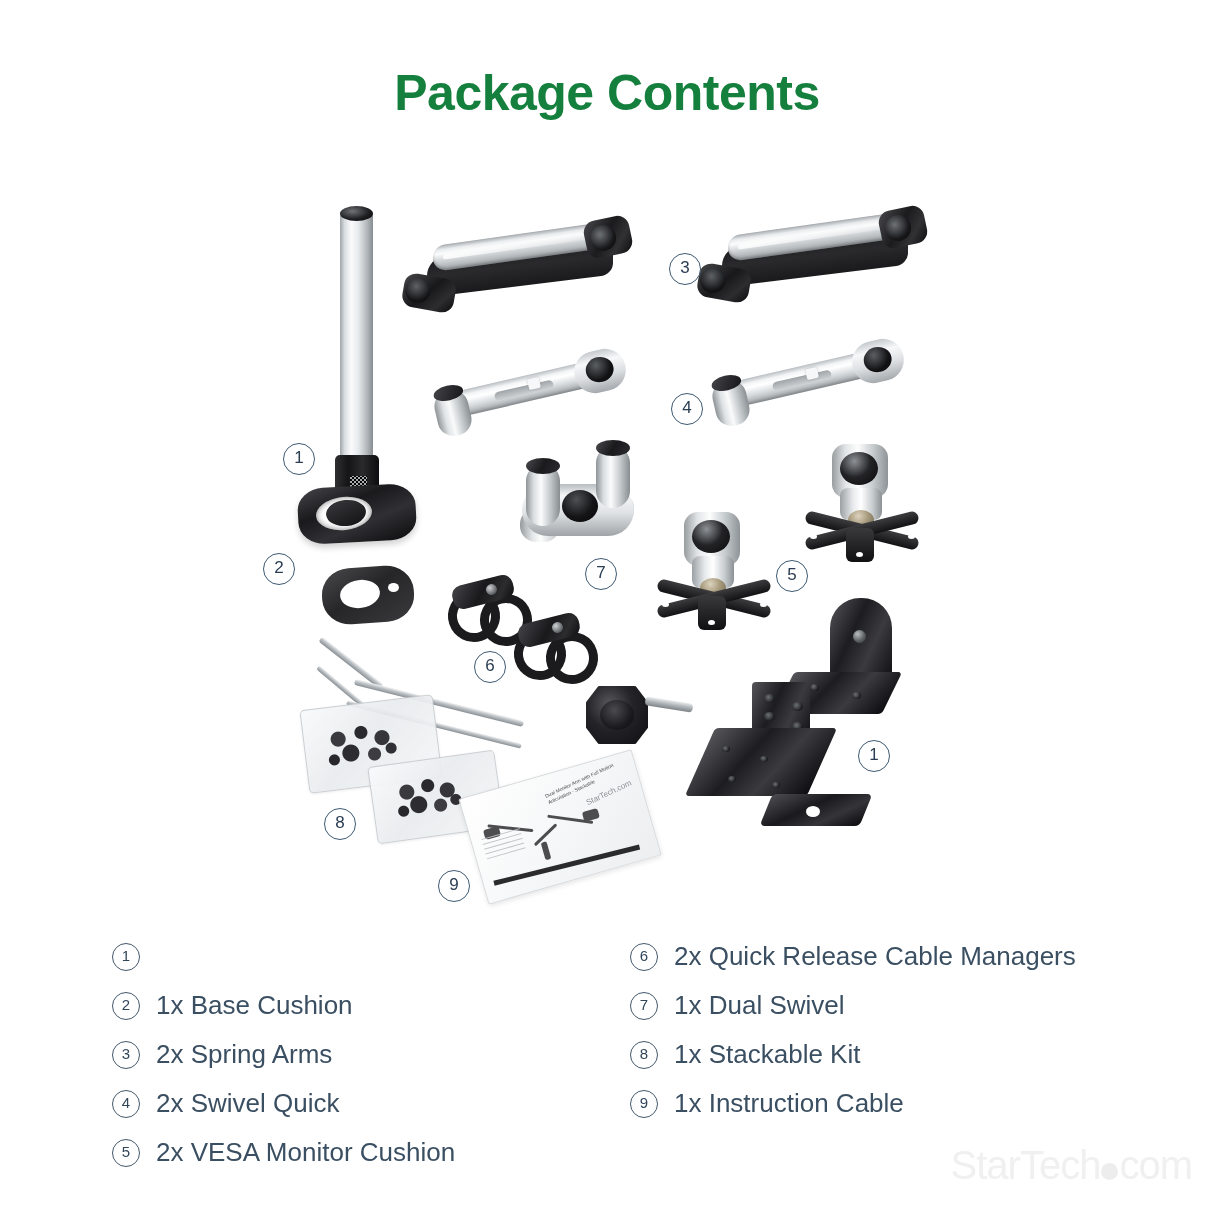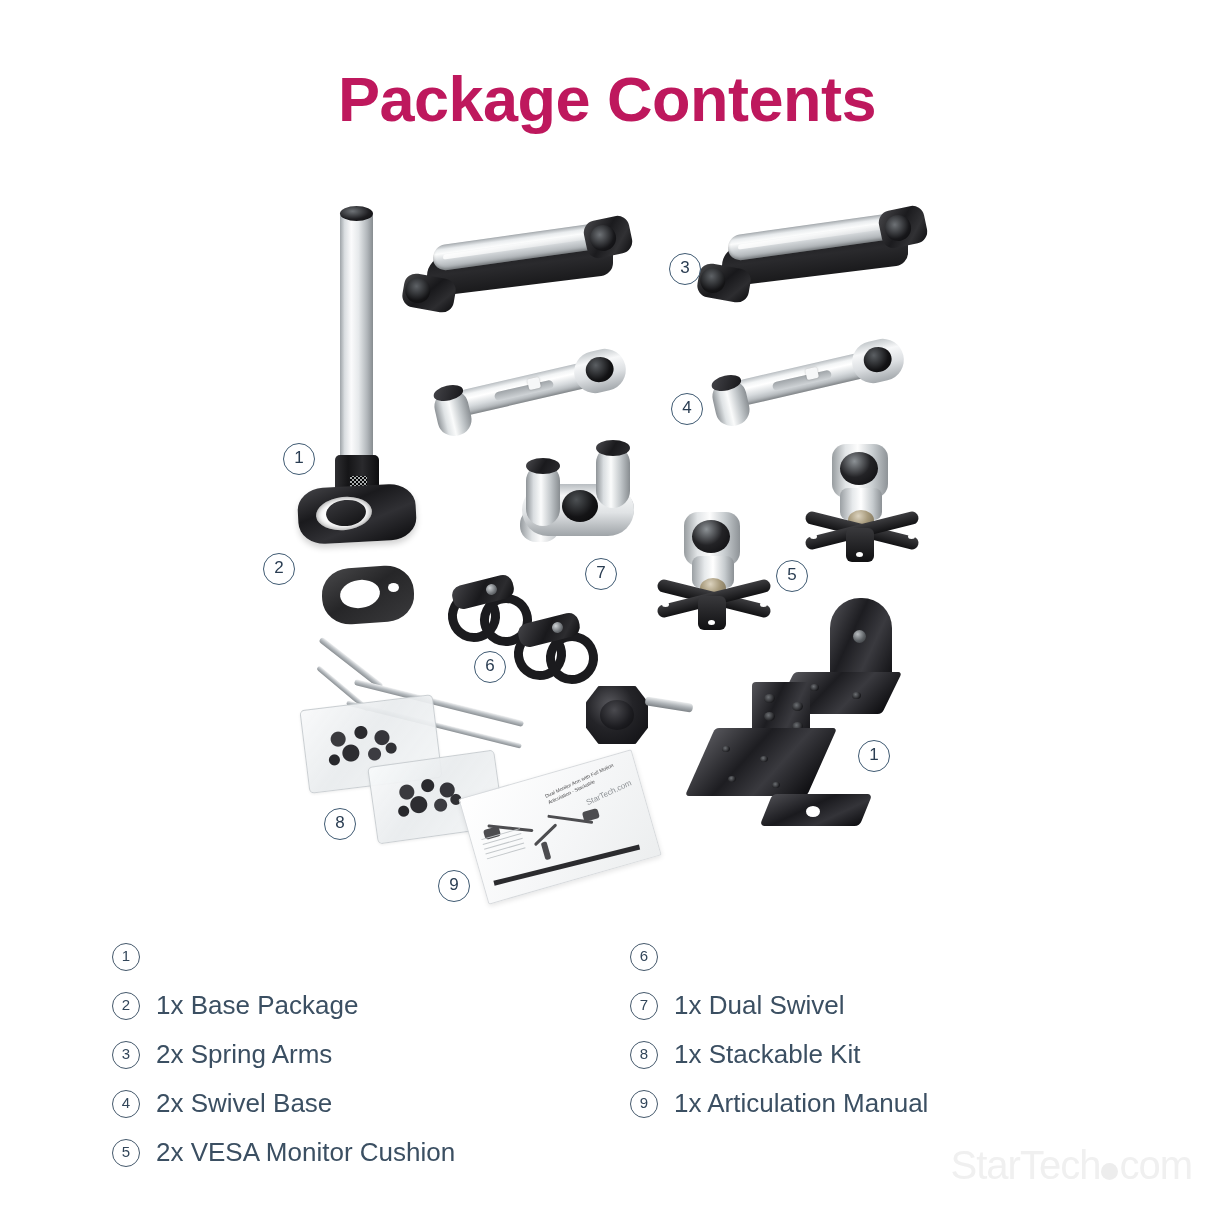--- a/index.html
+++ b/index.html
@@ -15,23 +15,23 @@
   #page {
     position: absolute; inset: 0;
     background: #ffffff;
   }
 
   
   .title {
     position: absolute;
     top: 68px; left: 0; width: 1214px;
     text-align: center;
-    font-size: 63px;
+    font-size: 50px;
     font-weight: bold;
-    color: #be185d;
+    color: #15803d;
     letter-spacing: -0.5px;
     line-height: 1;
   }
 
   
   #stage {
     position: absolute;
     left: 0; top: 0; width: 1214px; height: 930px;
   }
 
@@ -635,51 +635,52 @@
   </div>
 
   <div class="legend">
 
     <div class="legend-col left">
       <div class="legend-row">
         <div class="legend-num">1</div>
       </div>
       <div class="legend-row">
         <div class="legend-num">2</div>
-        <div class="legend-label">1x Base Package</div>
+        <div class="legend-label">1x Base Cushion</div>
       </div>
       <div class="legend-row">
         <div class="legend-num">3</div>
         <div class="legend-label">2x Spring Arms</div>
       </div>
       <div class="legend-row">
         <div class="legend-num">4</div>
-        <div class="legend-label">2x Swivel Base</div>
+        <div class="legend-label">2x Swivel Quick</div>
       </div>
       <div class="legend-row">
         <div class="legend-num">5</div>
         <div class="legend-label">2x VESA Monitor Cushion</div>
       </div>
     </div>
 
     <div class="legend-col right">
       <div class="legend-row">
         <div class="legend-num">6</div>
+        <div class="legend-label">2x Quick Release Cable Managers</div>
       </div>
       <div class="legend-row">
         <div class="legend-num">7</div>
         <div class="legend-label">1x Dual Swivel</div>
       </div>
       <div class="legend-row">
         <div class="legend-num">8</div>
         <div class="legend-label">1x Stackable Kit</div>
       </div>
       <div class="legend-row">
         <div class="legend-num">9</div>
-        <div class="legend-label">1x Articulation Manual</div>
+        <div class="legend-label">1x Instruction Cable</div>
       </div>
     </div>
   </div>
 
   <div class="watermark">
     <span>StarTech</span><span class="dot"></span><span>com</span>
   </div>
 
 </div>
 

